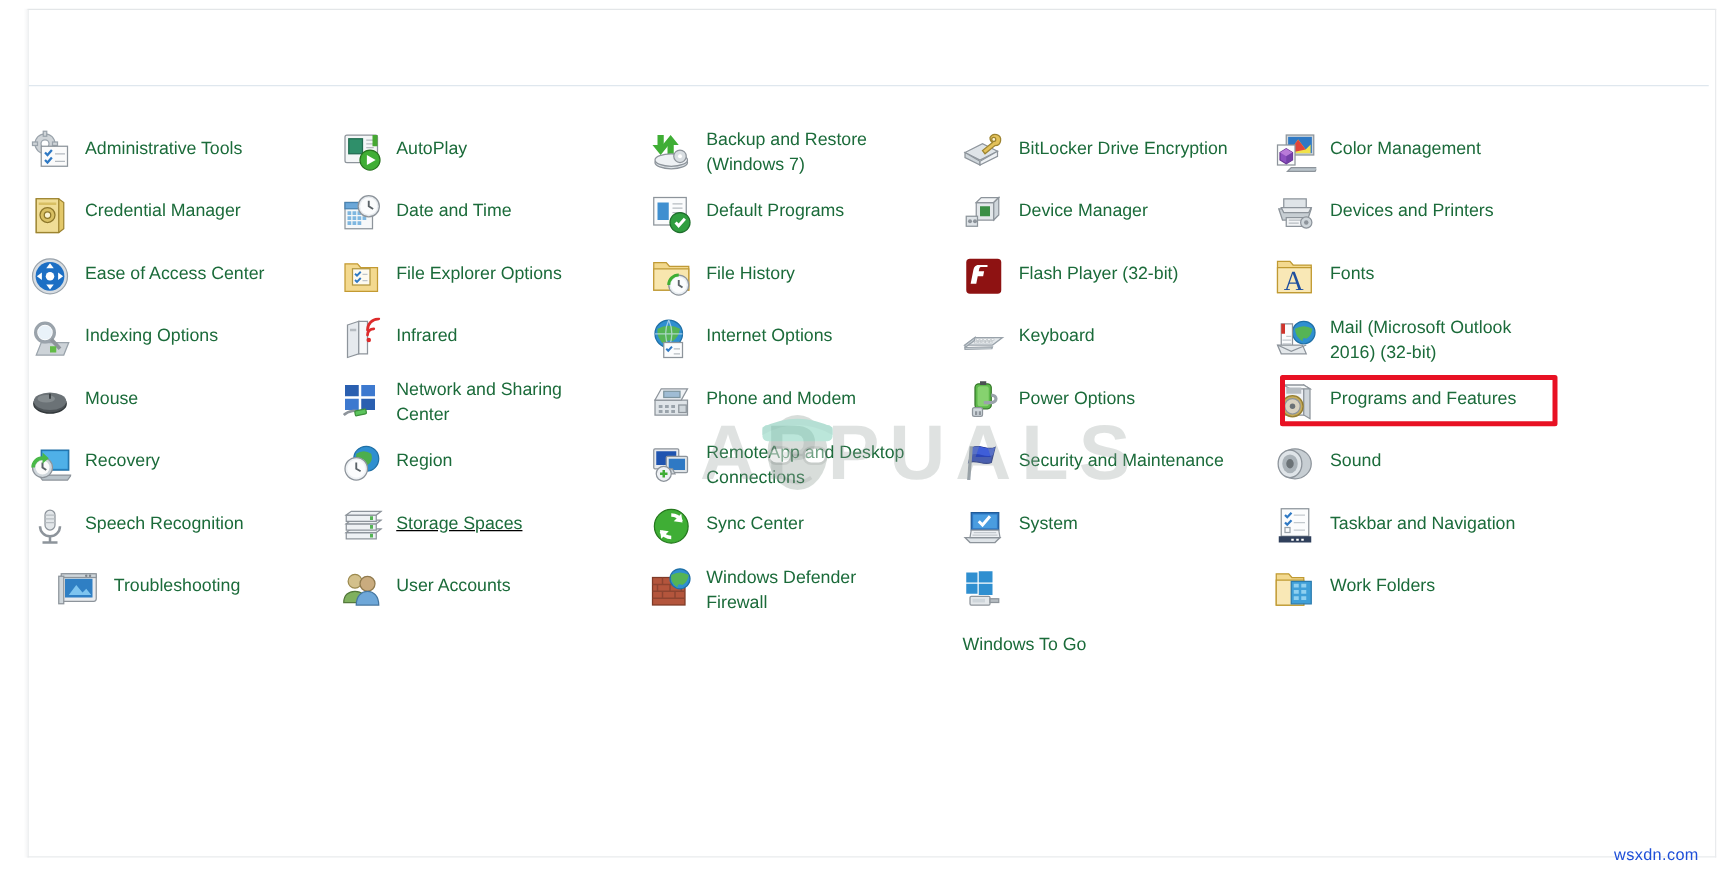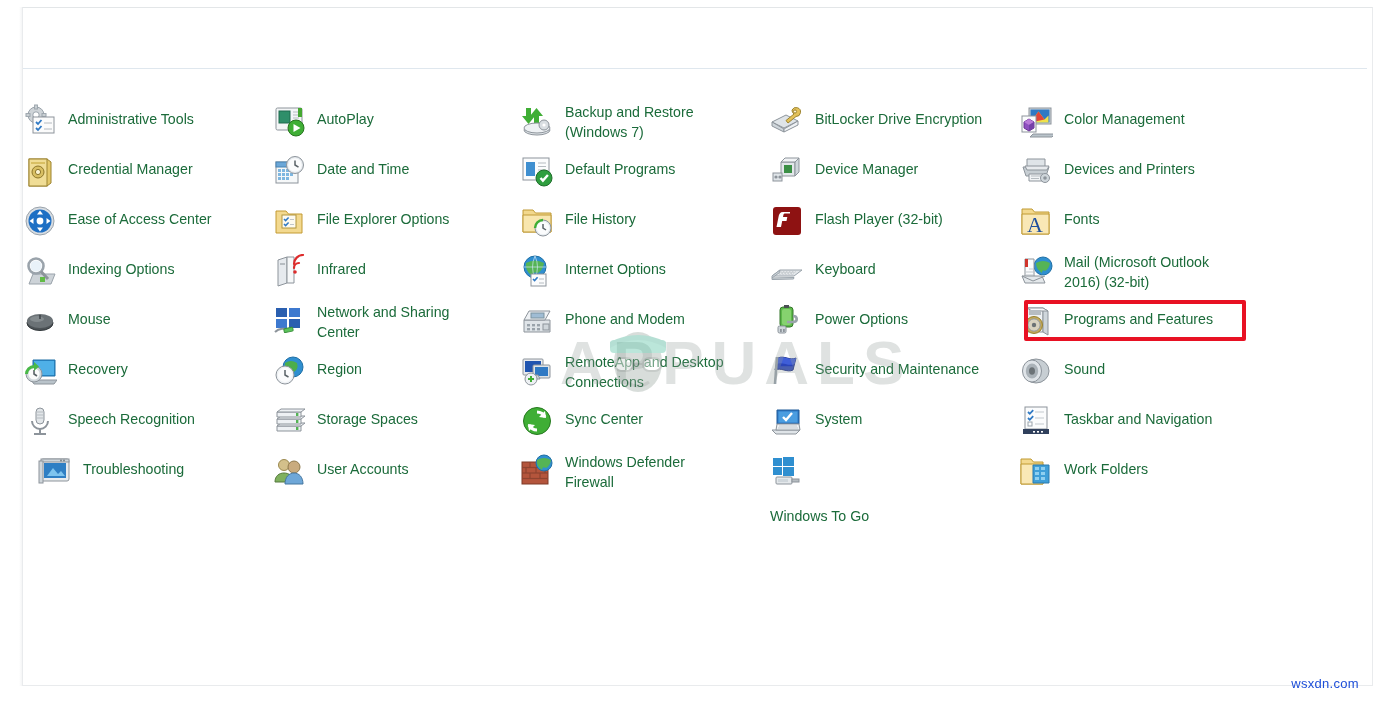--- a/index.html
+++ b/index.html
@@ -260,21 +260,21 @@
                   <line x1="13" y1="14" x2="21" y2="14"></line>
                 </g>
       <path d="M9 17a8 8 0 0 0 16 0" fill="none" stroke="#8d949b" stroke-width="2"></path>
       <line x1="17" y1="25" x2="17" y2="30" stroke="#8d949b" stroke-width="2"></line>
       <line x1="11" y1="30" x2="23" y2="30" stroke="#8d949b" stroke-width="2"></line>
               </g>
             </svg>
           </span>
           <span class="lbl">Speech Recognition</span>
         </div>
-        <div class="item" style="top: 372px; left: 0px; padding-left: 15px;">
+        <div class="item" style="top: 372px; left: 8px; padding-left: 15px;">
           <span class="ico">
             <svg width="34" height="34" viewBox="0 0 34 34">
       <g>
                 <rect x="3" y="5" width="28" height="22" rx="2" fill="#e8ebee" stroke="#8d949b"></rect>
       <rect x="6" y="9" width="22" height="15" fill="#2f7fc4"></rect>
       <path d="M9 22l6-8 5 6 3-3 4 5z" fill="#7ec4ef"></path>
       <rect x="3" y="5" width="28" height="3" fill="#cfd6db" stroke="#8d949b"></rect>
       <circle cx="26" cy="6.5" r="1" fill="#7d858b"></circle>
                 <circle cx="23" cy="6.5" r="1" fill="#7d858b"></circle>
       <rect x="1" y="7" width="4" height="22" fill="#cfd6db" stroke="#8d949b"></rect>
@@ -389,21 +389,21 @@
                 <circle cx="21" cy="13" r="10" fill="#2f8fd0" stroke="#1f6fa5"></circle>
       <path d="M13 9q6-4 12 0 2 6-3 9-4-2-5 3-5-5-4-12z" fill="#4cae4c"></path>
       <circle cx="13" cy="21" r="9" fill="#eef1f4" stroke="#8d949b"></circle>
       <circle cx="13" cy="21" r="7.2" fill="#fbfcfd"></circle>
       <path d="M13 16v5l3.5 2" stroke="#5b6368" stroke-width="1.5" fill="none"></path>
               </g>
             </svg>
           </span>
           <span class="lbl">Region</span>
         </div>
-        <div class="item" style="top: 322px; left: 0px;">
+        <div class="item" style="top: 322px; left: 0px; text-decoration: underline;">
           <span class="ico">
             <svg width="34" height="34" viewBox="0 0 34 34">
       <g>
       <g fill="#eef1f4" stroke="#8d949b">
         <path d="M5 22h24v5H5z"></path>
                   <path d="M5 22l4-3h24l-4 3z"></path>
         <path d="M5 15h24v5H5z"></path>
                   <path d="M5 15l4-3h24l-4 3z"></path>
         <path d="M5 8h24v5H5z"></path>
                   <path d="M5 8l4-3h24l-4 3z"></path>

